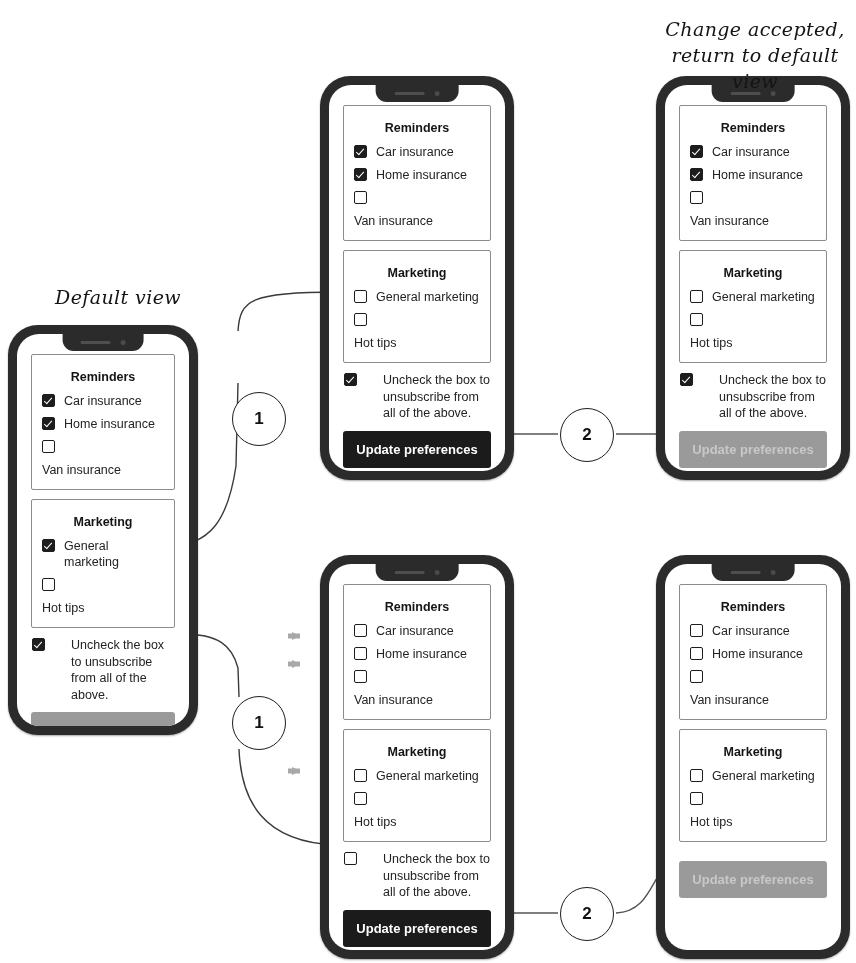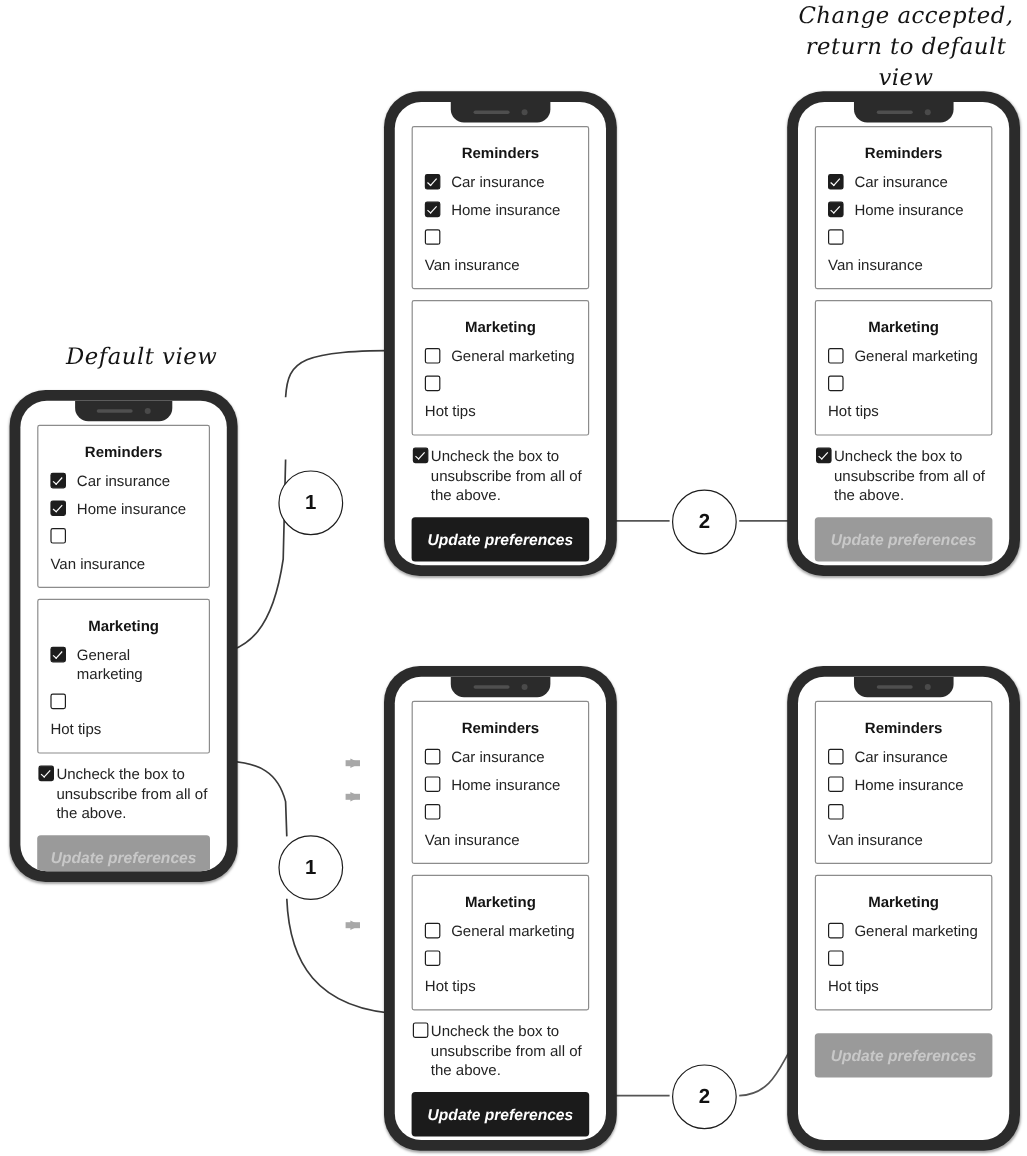--- a/index.html
+++ b/index.html
@@ -123,39 +123,38 @@
     transform:rotate(42deg);
   }
   .row-label{
     font-size:12.5px;
     line-height:16px;
     color:#232323;
   }
 
   
   .consent{
-    display:flex;align-items:flex-start;gap:2px;
+    display:flex;align-items:flex-start;gap:26px;
     padding:0 1px;
   }
   .consent .row-label{line-height:16.5px;}
 
   
   .btn{
     display:block;
     width:100%;
     box-sizing:border-box;
     text-align:center;
     font-size:13px;
     font-weight:bold;
     padding:11px 6px;
     border:none;
     border-radius:3px;
     font-family:"Liberation Sans", sans-serif;
     cursor:pointer;
-    font-style:italic;
   }
   .btn.enabled{ background:#1b1b1b; color:#ffffff; }
   .btn.disabled{ background:#9a9a9a; color:#c8c8c8; cursor:default; }
 
   
   .step{
     position:absolute;
     width:52px;height:52px;
     border-radius:50%;
     background:#ffffff;
@@ -203,21 +202,21 @@
     <g stroke="#a8a8a8" stroke-width="5" fill="none" stroke-linecap="butt">
       <line x1="288" y1="636" x2="300" y2="636" marker-end="url(#arrowGrey)"></line>
       <line x1="288" y1="664" x2="300" y2="664" marker-end="url(#arrowGrey)"></line>
       <line x1="288" y1="771" x2="300" y2="771" marker-end="url(#arrowGrey)"></line>
     </g>
   </svg>
 
   <div class="caption" style="left:28px;top:284px;width:180px;">Default view</div>
 
 
-  <div class="caption" style="left:655px;top:0;width:200px;">Change accepted,
+  <div class="caption" style="left:655px;top:16px;width:200px;">Change accepted,
 return to default view</div>
 
   <div class="phone" style="left:8px;top:325px;width:190px;height:410px;">
     <div class="phone-inner">
       <div class="notch">
         <span class="speaker"></span>
         <span class="camera"></span>
       </div>
       <div class="screen">
 

